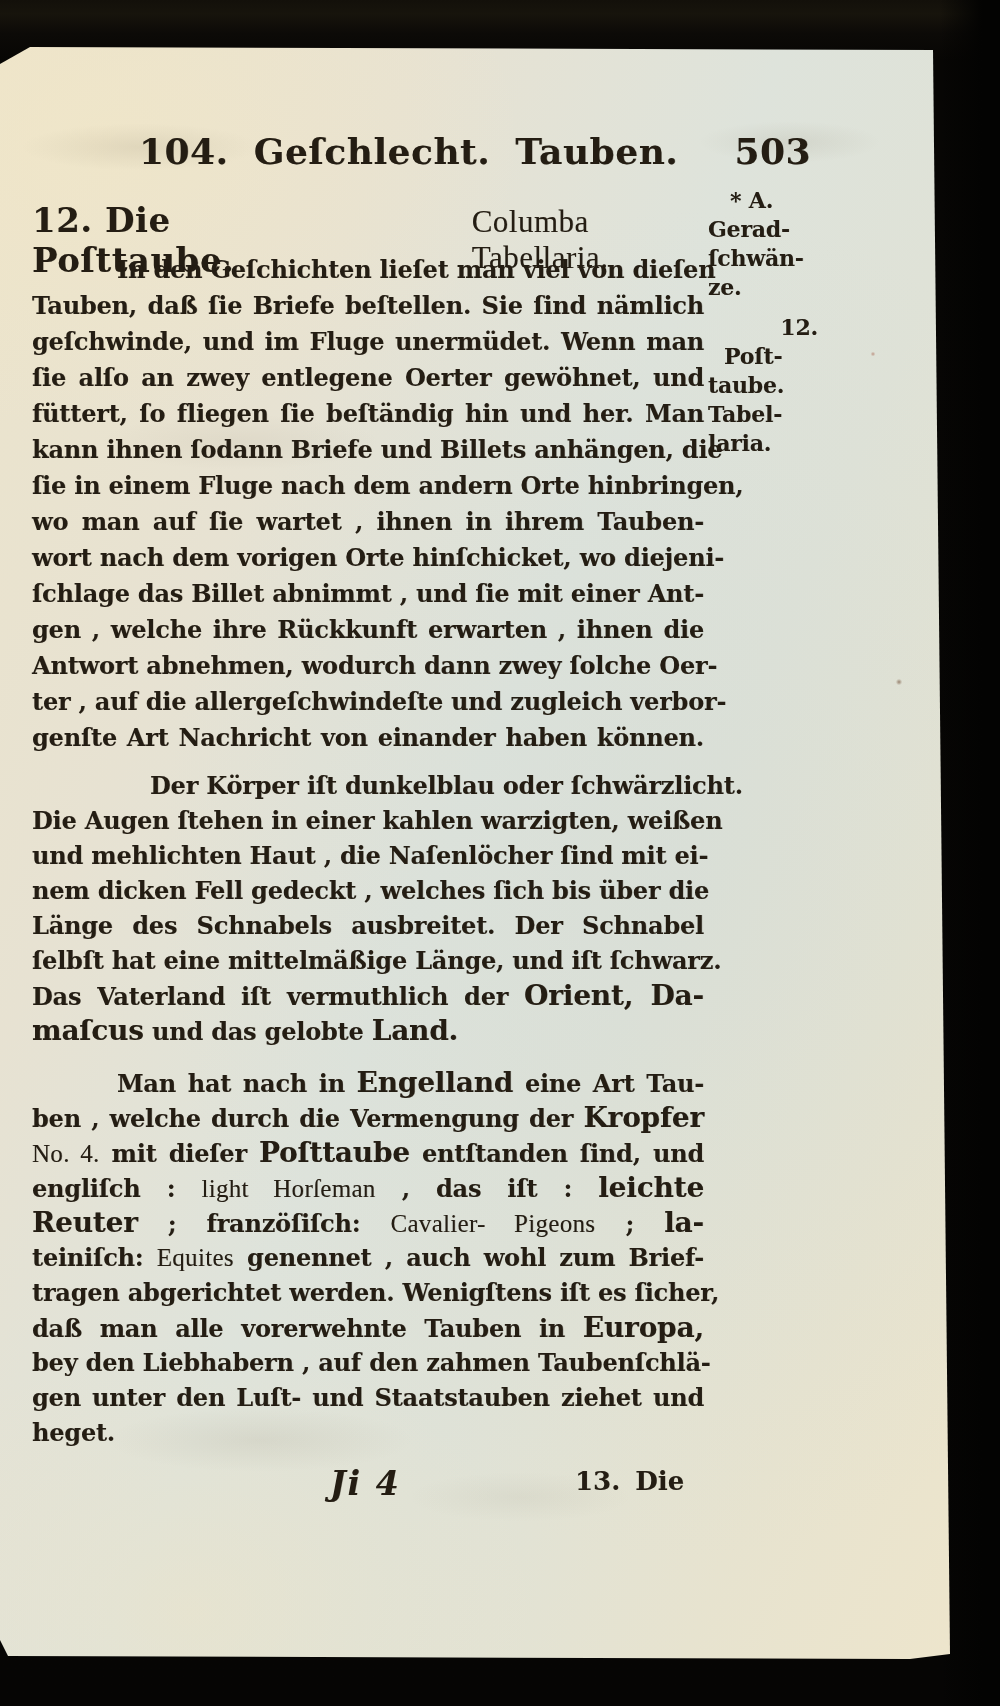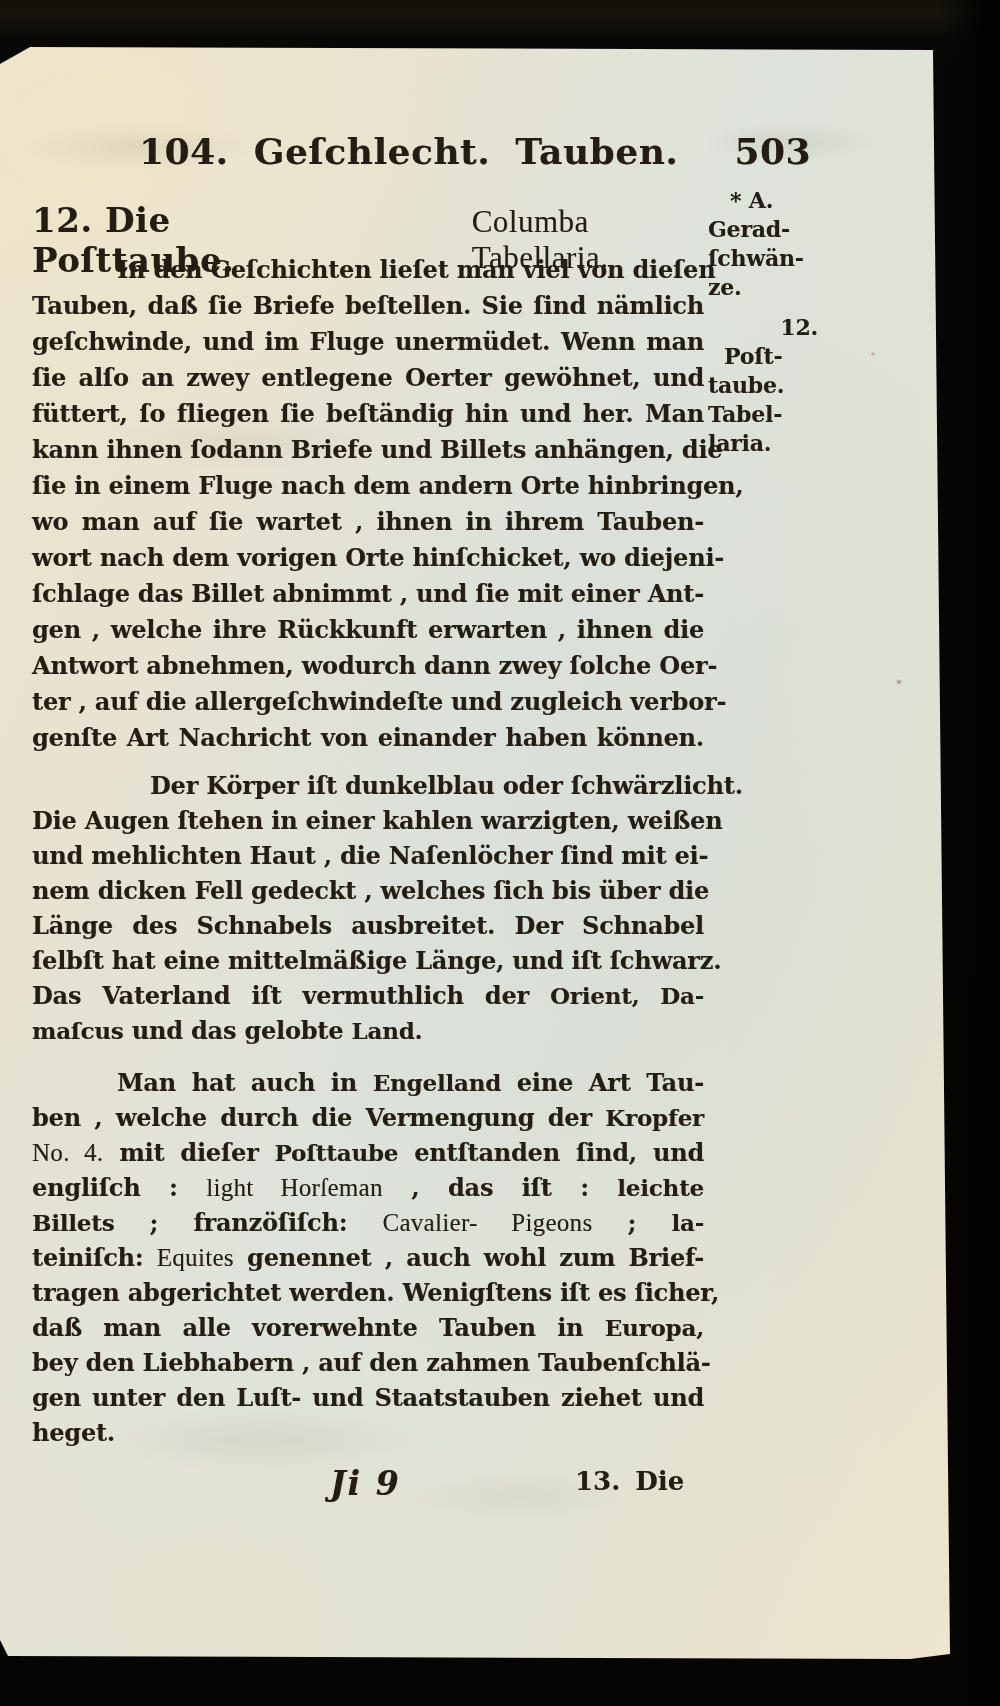--- a/index.html
+++ b/index.html
@@ -83,21 +83,21 @@
   .line{
     text-align:justify;text-align-last:justify;
     font-size:24px;font-weight:bold;letter-spacing:-0.2px;
     white-space:nowrap;
     text-shadow:0.4px 0.4px 0 rgba(30,22,12,0.32);
   }
   .line.nj{text-align-last:left;}
   .line.ind{padding-left:85px;}
   .line.ind2{padding-left:118px;}
   .seg-f{}
-  .seg-e{font-size:23px;}
+  .seg-e{font-size:28px;}
   .seg-a{font-family:"Liberation Serif",serif;font-weight:normal;font-size:25px;letter-spacing:0.3px;}
   .footer{position:absolute;top:1422px;left:0;width:950px;height:60px;}
   .sig{
     position:absolute;left:330px;top:0;
     font-size:33px;font-weight:bold;font-style:italic;letter-spacing:2px;
     text-shadow:0.4px 0.4px 0 rgba(30,22,12,0.35);
   }
   .catch{
     position:absolute;left:575px;top:2px;
     font-size:26px;font-weight:bold;word-spacing:6px;
@@ -156,31 +156,31 @@
         <div class="line ind2"><span class="seg-f">Der Körper iſt dunkelblau oder ſchwärzlicht.</span></div>
         <div class="line"><span class="seg-f">Die Augen ſtehen in einer kahlen warzigten, weißen</span></div>
         <div class="line"><span class="seg-f">und mehlichten Haut , die Naſenlöcher ſind mit ei-</span></div>
         <div class="line"><span class="seg-f">nem dicken Fell gedeckt , welches ſich bis über die</span></div>
         <div class="line"><span class="seg-f">Länge des Schnabels ausbreitet.   Der Schnabel</span></div>
         <div class="line"><span class="seg-f">ſelbſt hat eine mittelmäßige Länge, und iſt ſchwarz.</span></div>
         <div class="line"><span class="seg-f">Das Vaterland iſt vermuthlich der </span><span class="seg-e">Orient, Da-</span></div>
         <div class="line nj"><span class="seg-e">maſcus</span><span class="seg-f"> und das gelobte </span><span class="seg-e">Land.</span></div>
       </div>
       <div class="para p2">
-        <div class="line ind"><span class="seg-f">Man hat auch in </span><span class="seg-e">Engelland</span><span class="seg-f"> eine Art Tau-</span></div>
+        <div class="line ind"><span class="seg-f">Man hat nach in </span><span class="seg-e">Engelland</span><span class="seg-f"> eine Art Tau-</span></div>
         <div class="line"><span class="seg-f">ben , welche durch die Vermengung der </span><span class="seg-e">Kropfer</span></div>
         <div class="line"><span class="seg-a">No. 4.</span><span class="seg-f"> mit dieſer </span><span class="seg-e">Poſttaube</span><span class="seg-f"> entſtanden ſind, und</span></div>
         <div class="line"><span class="seg-f">engliſch :  </span><span class="seg-a">light Horſeman</span><span class="seg-f"> ,  das iſt :  </span><span class="seg-e">leichte</span></div>
-        <div class="line"><span class="seg-e">Billets</span><span class="seg-f"> ; franzöſiſch: </span><span class="seg-a">Cavalier- Pigeons</span><span class="seg-f"> ;  </span><span class="seg-e">la-</span></div>
+        <div class="line"><span class="seg-e">Reuter</span><span class="seg-f"> ; franzöſiſch: </span><span class="seg-a">Cavalier- Pigeons</span><span class="seg-f"> ;  </span><span class="seg-e">la-</span></div>
         <div class="line"><span class="seg-f">teiniſch: </span><span class="seg-a">Equites</span><span class="seg-f"> genennet , auch wohl zum Brief-</span></div>
         <div class="line"><span class="seg-f">tragen abgerichtet werden.  Wenigſtens iſt es ſicher,</span></div>
         <div class="line"><span class="seg-f">daß man alle vorerwehnte Tauben in </span><span class="seg-e">Europa,</span></div>
         <div class="line"><span class="seg-f">bey den Liebhabern , auf den zahmen Taubenſchlä-</span></div>
         <div class="line"><span class="seg-f">gen unter den Luſt- und Staatstauben ziehet und</span></div>
         <div class="line nj"><span class="seg-f">heget.</span></div>
       </div>
     </div>
 
   <div class="footer ink">
-    <span class="sig">Ji 9</span>
+    <span class="sig">Ji 4</span>
     <span class="catch">13. Die</span>
   </div>
 </div>
 
 </body></html>

